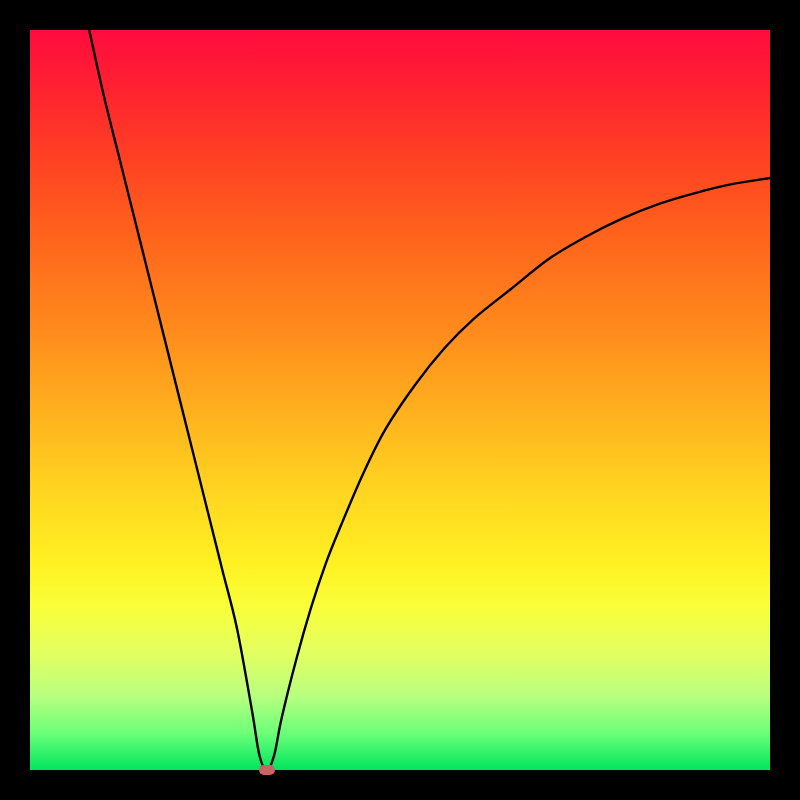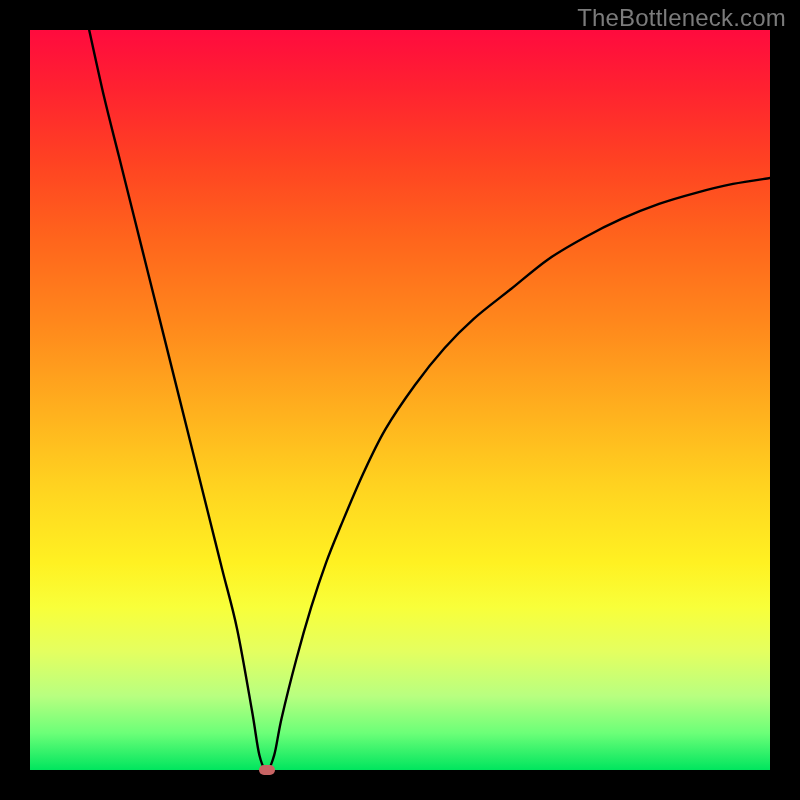--- a/index.html
+++ b/index.html
@@ -65,20 +65,19 @@
     height: 10px;
     background: #c86464;
     border-radius: 5px;
     transform: translate(-50%, -50%);
   }
 </style>
 </head>
 <body>
 
 <div class="frame">
-  <div class="watermark">TheBottleneck.com</div>
   <div class="plot">
     <svg class="curve" viewBox="0 0 740 740" preserveAspectRatio="none">
       <path id="curve-path" fill="none" stroke="#000" stroke-width="2.4" stroke-linejoin="round" stroke-linecap="round" d="M 59.2,0 C 61.66666666666667,11.100000000000003 69.06666666666666,45.63333333333334 74,66.60000000000002 C 78.93333333333334,87.5666666666667 83.86666666666666,106.06666666666673 88.8,125.80000000000007 C 93.73333333333333,145.5333333333334 98.66666666666667,165.26666666666668 103.60000000000001,185 C 108.53333333333335,204.73333333333332 113.46666666666667,224.46666666666664 118.4,244.2 C 123.33333333333334,263.93333333333334 128.26666666666665,283.6666666666667 133.2,303.40000000000003 C 138.13333333333333,323.1333333333334 143.06666666666666,342.8666666666666 148,362.59999999999997 C 152.93333333333334,382.3333333333333 157.86666666666667,402.06666666666666 162.8,421.8 C 167.73333333333335,441.53333333333336 172.66666666666666,461.26666666666665 177.6,481 C 182.53333333333333,500.73333333333335 187.46666666666667,520.4666666666667 192.4,540.2 C 197.33333333333334,559.9333333333334 202.26666666666668,575.9666666666667 207.20000000000002,599.4 C 212.13333333333335,622.8333333333333 218.3,659.8333333333333 222,680.8 C 225.7,701.7666666666667 226.93333333333334,715.3333333333334 229.4,725.2 C 231.86666666666667,735.0666666666667 234.33333333333334,740 236.8,740 C 239.26666666666668,740 241.73333333333335,733.8333333333334 244.20000000000002,725.2 C 246.66666666666669,716.5666666666667 247.90000000000003,704.2333333333333 251.60000000000002,688.2 C 255.3,672.1666666666667 261.46666666666664,647.5 266.4,629 C 271.3333333333333,610.5 276.26666666666665,593.2333333333333 281.2,577.2 C 286.1333333333333,561.1666666666667 291.06666666666666,546.3666666666667 296,532.8 C 300.93333333333334,519.2333333333332 304.6333333333333,510.59999999999997 310.8,495.79999999999995 C 316.9666666666667,480.99999999999994 325.6,460.0333333333333 333,444 C 340.4,427.9666666666667 346.56666666666666,414.4 355.2,399.59999999999997 C 363.8333333333333,384.79999999999995 374.93333333333334,368.76666666666665 384.8,355.2 C 394.6666666666667,341.6333333333333 404.53333333333336,329.30000000000007 414.40000000000003,318.20000000000005 C 424.2666666666667,307.1 432.9,298.4666666666667 444,288.6 C 455.1,278.73333333333335 468.6666666666667,268.8666666666667 481,259 C 493.3333333333333,249.13333333333333 505.6666666666667,238.03333333333336 518,229.40000000000003 C 530.3333333333334,220.7666666666667 542.6666666666666,213.98333333333338 555,207.20000000000005 C 567.3333333333334,200.4166666666667 579.6666666666666,194.25000000000006 592,188.70000000000005 C 604.3333333333334,183.15000000000003 616.6666666666666,178.21666666666667 629,173.89999999999998 C 641.3333333333334,169.5833333333333 653.6666666666666,166.12999999999997 666,162.79999999999995 C 678.3333333333334,159.46999999999994 690.6666666666666,156.38666666666663 703,153.91999999999996 C 715.3333333333334,151.4533333333333 733.8333333333334,148.98666666666665 740,148"></path>
     </svg>
     <div id="marker" class="marker" style="left: 236.8px; top: 740px;"></div>
   </div>
 </div>
 
 </body></html>

